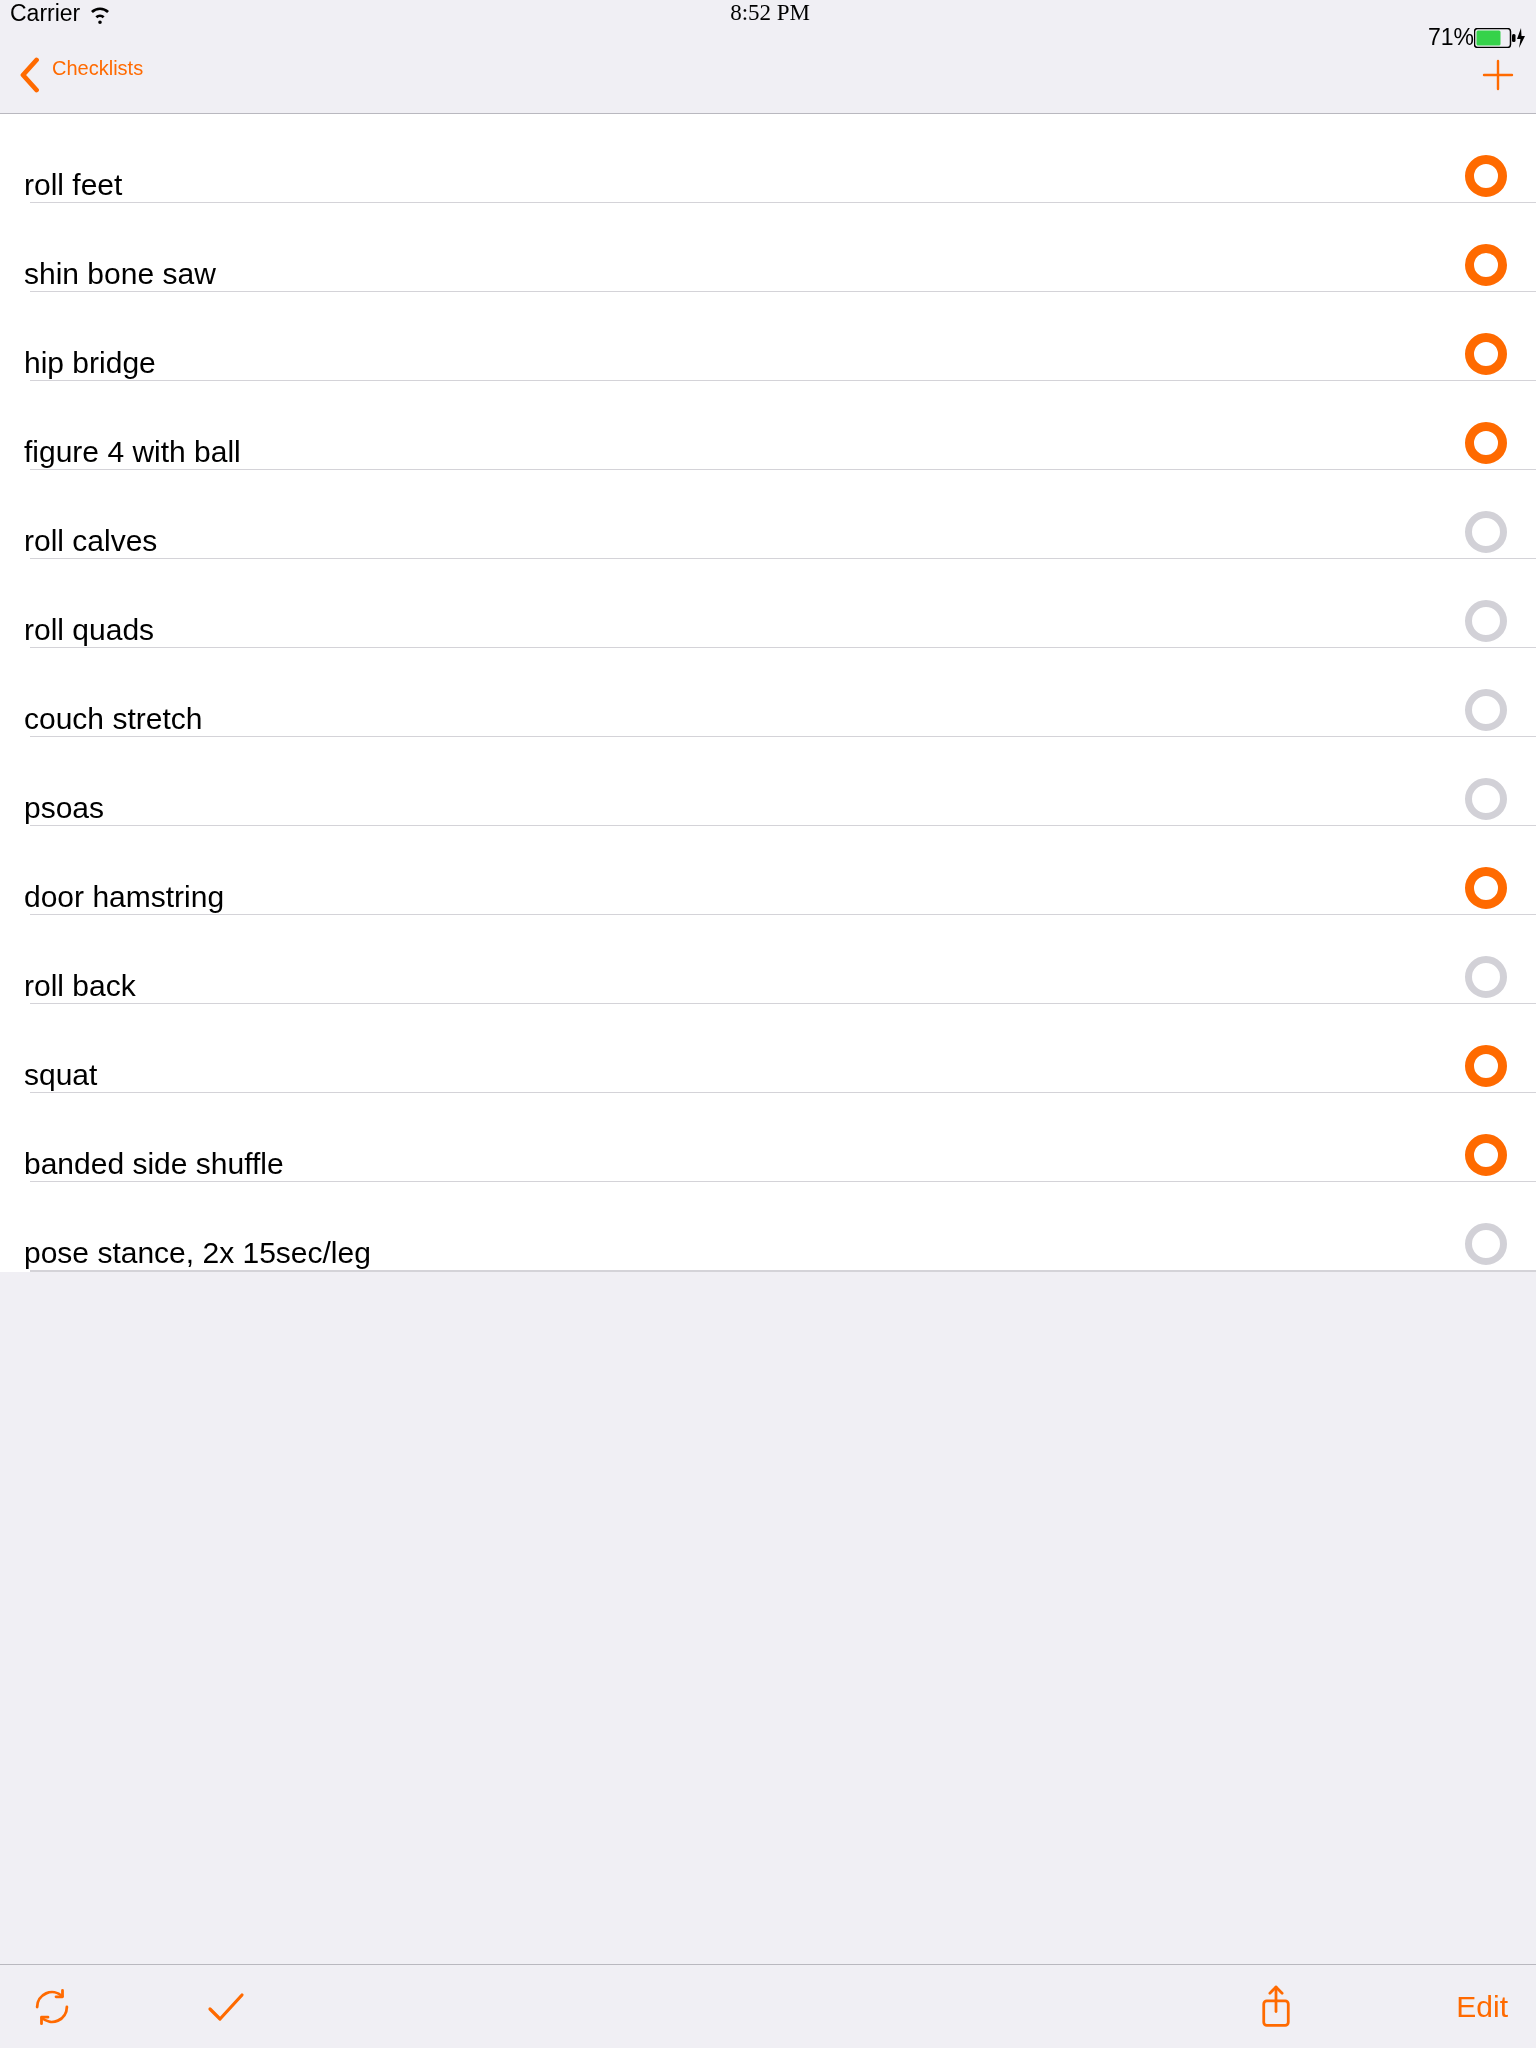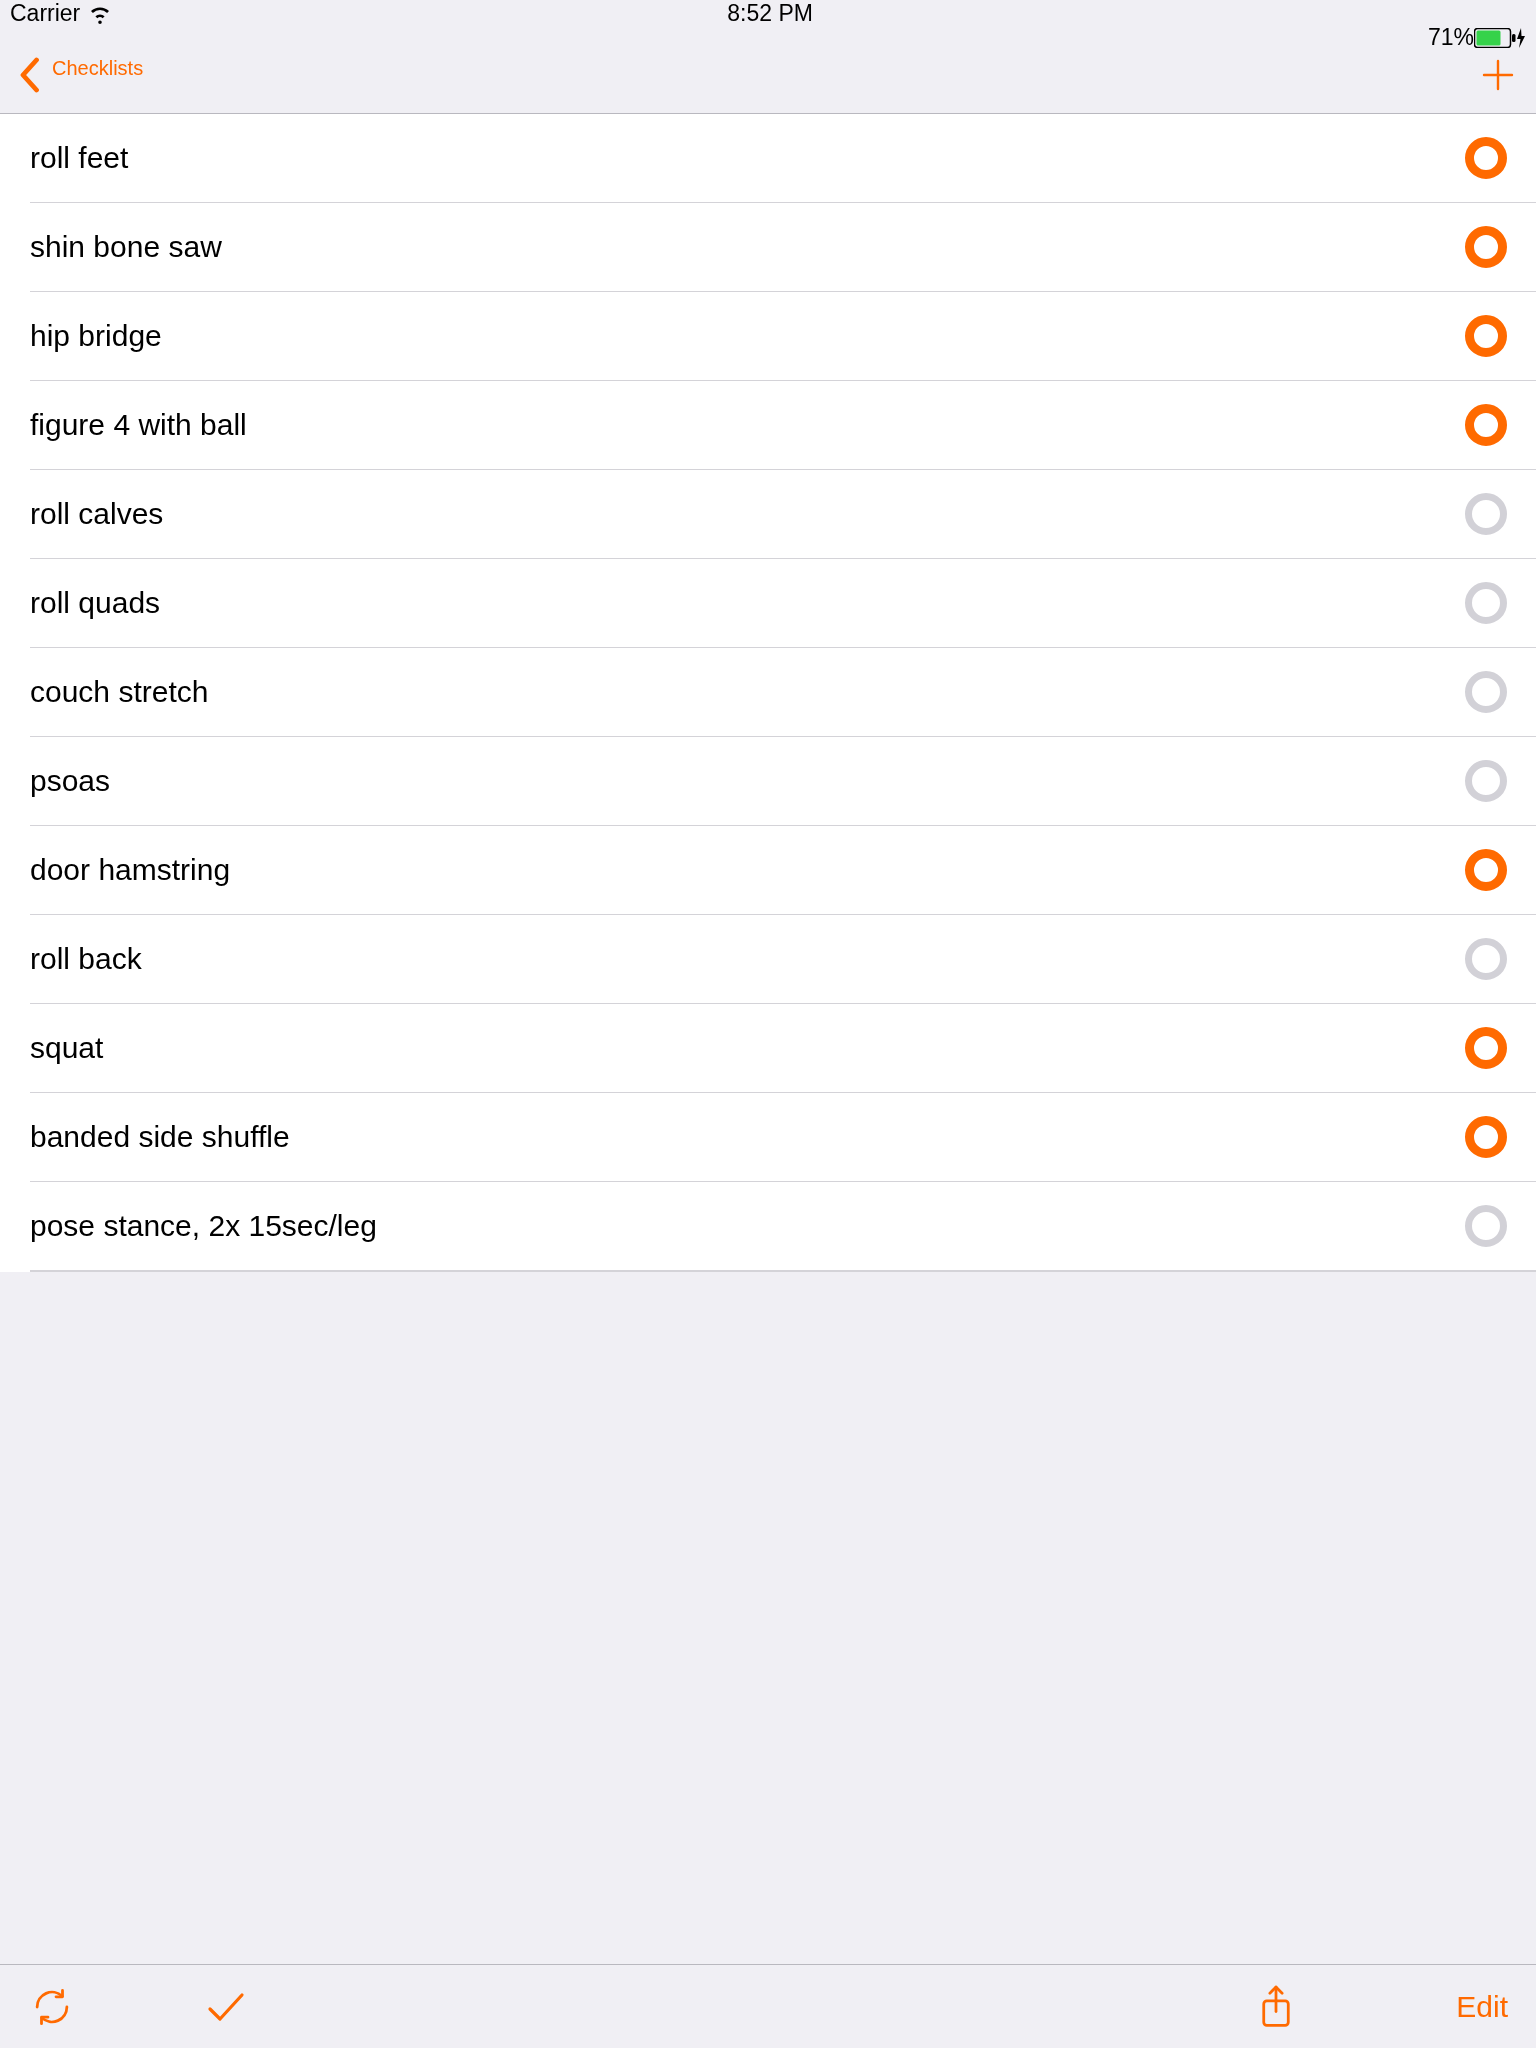--- a/index.html
+++ b/index.html
@@ -16,21 +16,21 @@
       height: 36px;
       display: flex;
       align-items: flex-start;
       padding: 0 10px;
       font-size: 23px;
       font-weight: 400;
       color: #000;
     }
     .statusbar .sb-left,
     .statusbar .sb-right { display: flex; align-items: center; gap: 8px; }
-    .statusbar .sb-center { flex: 1; text-align: center; font-weight: 500; }
+    .statusbar .sb-center { flex: 1; text-align: center; font-weight: 500; font-family: Liberation Serif, serif; }
     .wifi-icon { width: 24px; height: 24px; }
     .battery-wrap { display: flex; align-items: center; gap: 0; margin-top: 24px; }
     .battery-text { font-size: 23px; }
 
     
     .navbar {
       height: 78px;
       border-bottom: 1px solid #b9b8bf;
       display: flex;
       align-items: center;
@@ -59,23 +59,23 @@
       color: #ff6a00;
       width: 40px;
       height: 40px;
       display: flex;
       align-items: center;
       justify-content: center;
       cursor: pointer;
     }
     .row {
       display: flex;
-      align-items: center;
+      align-items: flex-end;
       height: 88px;
-      padding-left: 30px;
+      padding-left: 24px;
       padding-right: 24px;
       background: #fff;
     }
     .row-label {
       font-size: 30px;
       color: #000;
     }
     .check {
       width: 52px;
       height: 52px;

